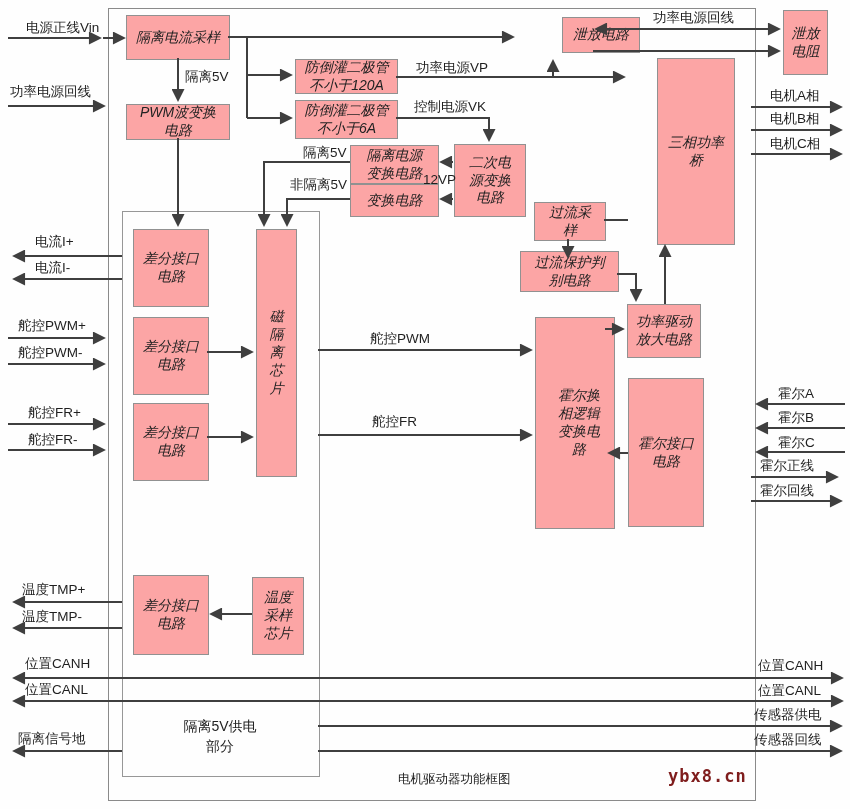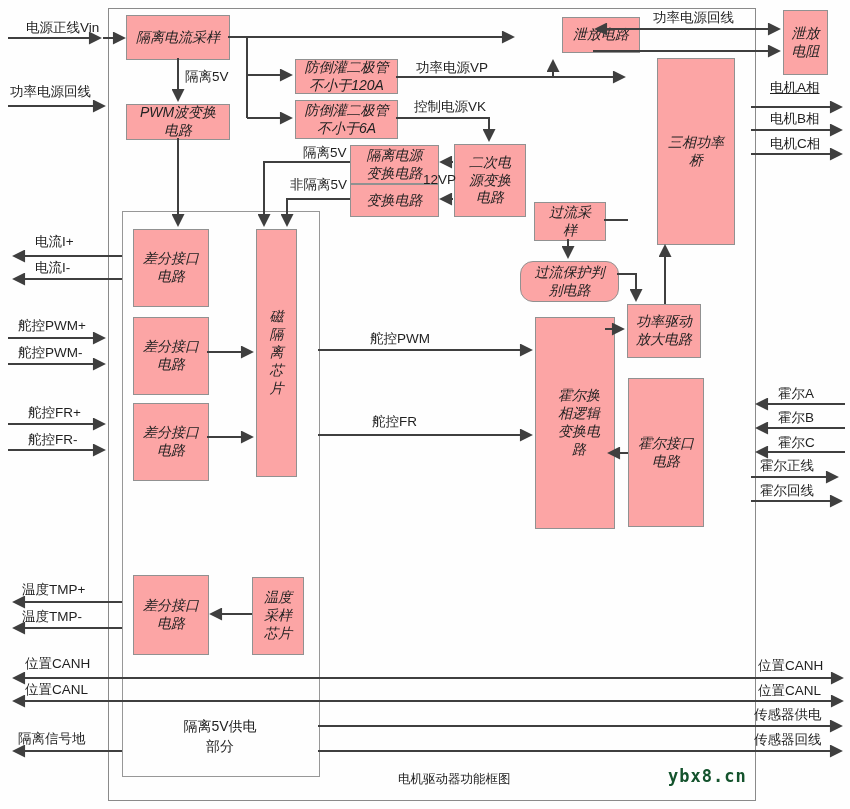--- a/index.html
+++ b/index.html
@@ -16,21 +16,21 @@
   .lbl{
     position:absolute;font-size:13.5px;line-height:1.15;white-space:nowrap;color:#1f1f1f;
   }
   .section-label{
     position:absolute;text-align:center;font-size:14px;line-height:1.45;
     white-space:pre-line;color:#222;
   }
   .caption{position:absolute;font-size:12.5px;color:#222;}
   .watermark{
     position:absolute;font-family:"DejaVu Sans Mono","Liberation Mono",monospace;
-    font-weight:bold;font-size:17px;color:#14532d;letter-spacing:1px;
+    font-weight:bold;font-size:17px;color:#7f1d1d;letter-spacing:1px;
   }
   svg.wires{position:absolute;left:0;top:0;pointer-events:none;}
 </style>
 </head>
 <body>
 
 <div id="stage">
 
   <div class="frame" style="left:108px;top:8px;width:646px;height:791px;"></div>
   <div class="frame" style="left:122px;top:211px;width:196px;height:564px;border-color:#979797;"></div>
@@ -48,21 +48,21 @@
   <div class="box" style="left:628px;top:58px;width:76px;height:185px;margin-left:29px;">三相功率
 桥</div>
   <div class="box" style="left:350px;top:145px;width:87px;height:37px;">隔离电源
 变换电路</div>
   <div class="box" style="left:350px;top:184px;width:87px;height:31px;">变换电路</div>
   <div class="box" style="left:454px;top:144px;width:70px;height:71px;">二次电
 源变换
 电路</div>
   <div class="box" style="left:534px;top:202px;width:70px;height:37px;">过流采
 样</div>
-  <div class="box" style="left:520px;top:261px;width:97px;height:39px;border-radius:13px;">过流保护判
+  <div class="box" style="left:520px;top:251px;width:97px;height:39px;">过流保护判
 别电路</div>
   <div class="box" style="left:627px;top:304px;width:72px;height:52px;">功率驱动
 放大电路</div>
   <div class="box" style="left:535px;top:317px;width:70px;height:210px;padding-left:8px;">霍尔换
 相逻辑
 变换电
 路</div>
   <div class="box" style="left:628px;top:378px;width:74px;height:147px;">霍尔接口
 电路</div>
   <div class="box" style="left:133px;top:229px;width:74px;height:76px;">差分接口
@@ -93,21 +93,21 @@
   <span class="lbl" style="left:18px;top:345px;">舵控PWM-</span>
   <span class="lbl" style="left:28px;top:405px;">舵控FR+</span>
   <span class="lbl" style="left:28px;top:432px;">舵控FR-</span>
   <span class="lbl" style="left:22px;top:582px;">温度TMP+</span>
   <span class="lbl" style="left:22px;top:609px;">温度TMP-</span>
   <span class="lbl" style="left:25px;top:656px;">位置CANH</span>
   <span class="lbl" style="left:25px;top:682px;">位置CANL</span>
   <span class="lbl" style="left:18px;top:731px;">隔离信号地</span>
 
   <span class="lbl" style="left:653px;top:10px;">功率电源回线</span>
-  <span class="lbl" style="left:770px;top:80px;text-decoration:underline;">电机A相</span>
+  <span class="lbl" style="left:770px;top:88px;">电机A相</span>
   <span class="lbl" style="left:770px;top:111px;">电机B相</span>
   <span class="lbl" style="left:770px;top:136px;">电机C相</span>
   <span class="lbl" style="left:778px;top:386px;">霍尔A</span>
   <span class="lbl" style="left:778px;top:410px;">霍尔B</span>
   <span class="lbl" style="left:778px;top:435px;">霍尔C</span>
   <span class="lbl" style="left:760px;top:458px;">霍尔正线</span>
   <span class="lbl" style="left:760px;top:483px;">霍尔回线</span>
   <span class="lbl" style="left:758px;top:658px;">位置CANH</span>
   <span class="lbl" style="left:758px;top:683px;">位置CANL</span>
   <span class="lbl" style="left:754px;top:707px;">传感器供电</span>

